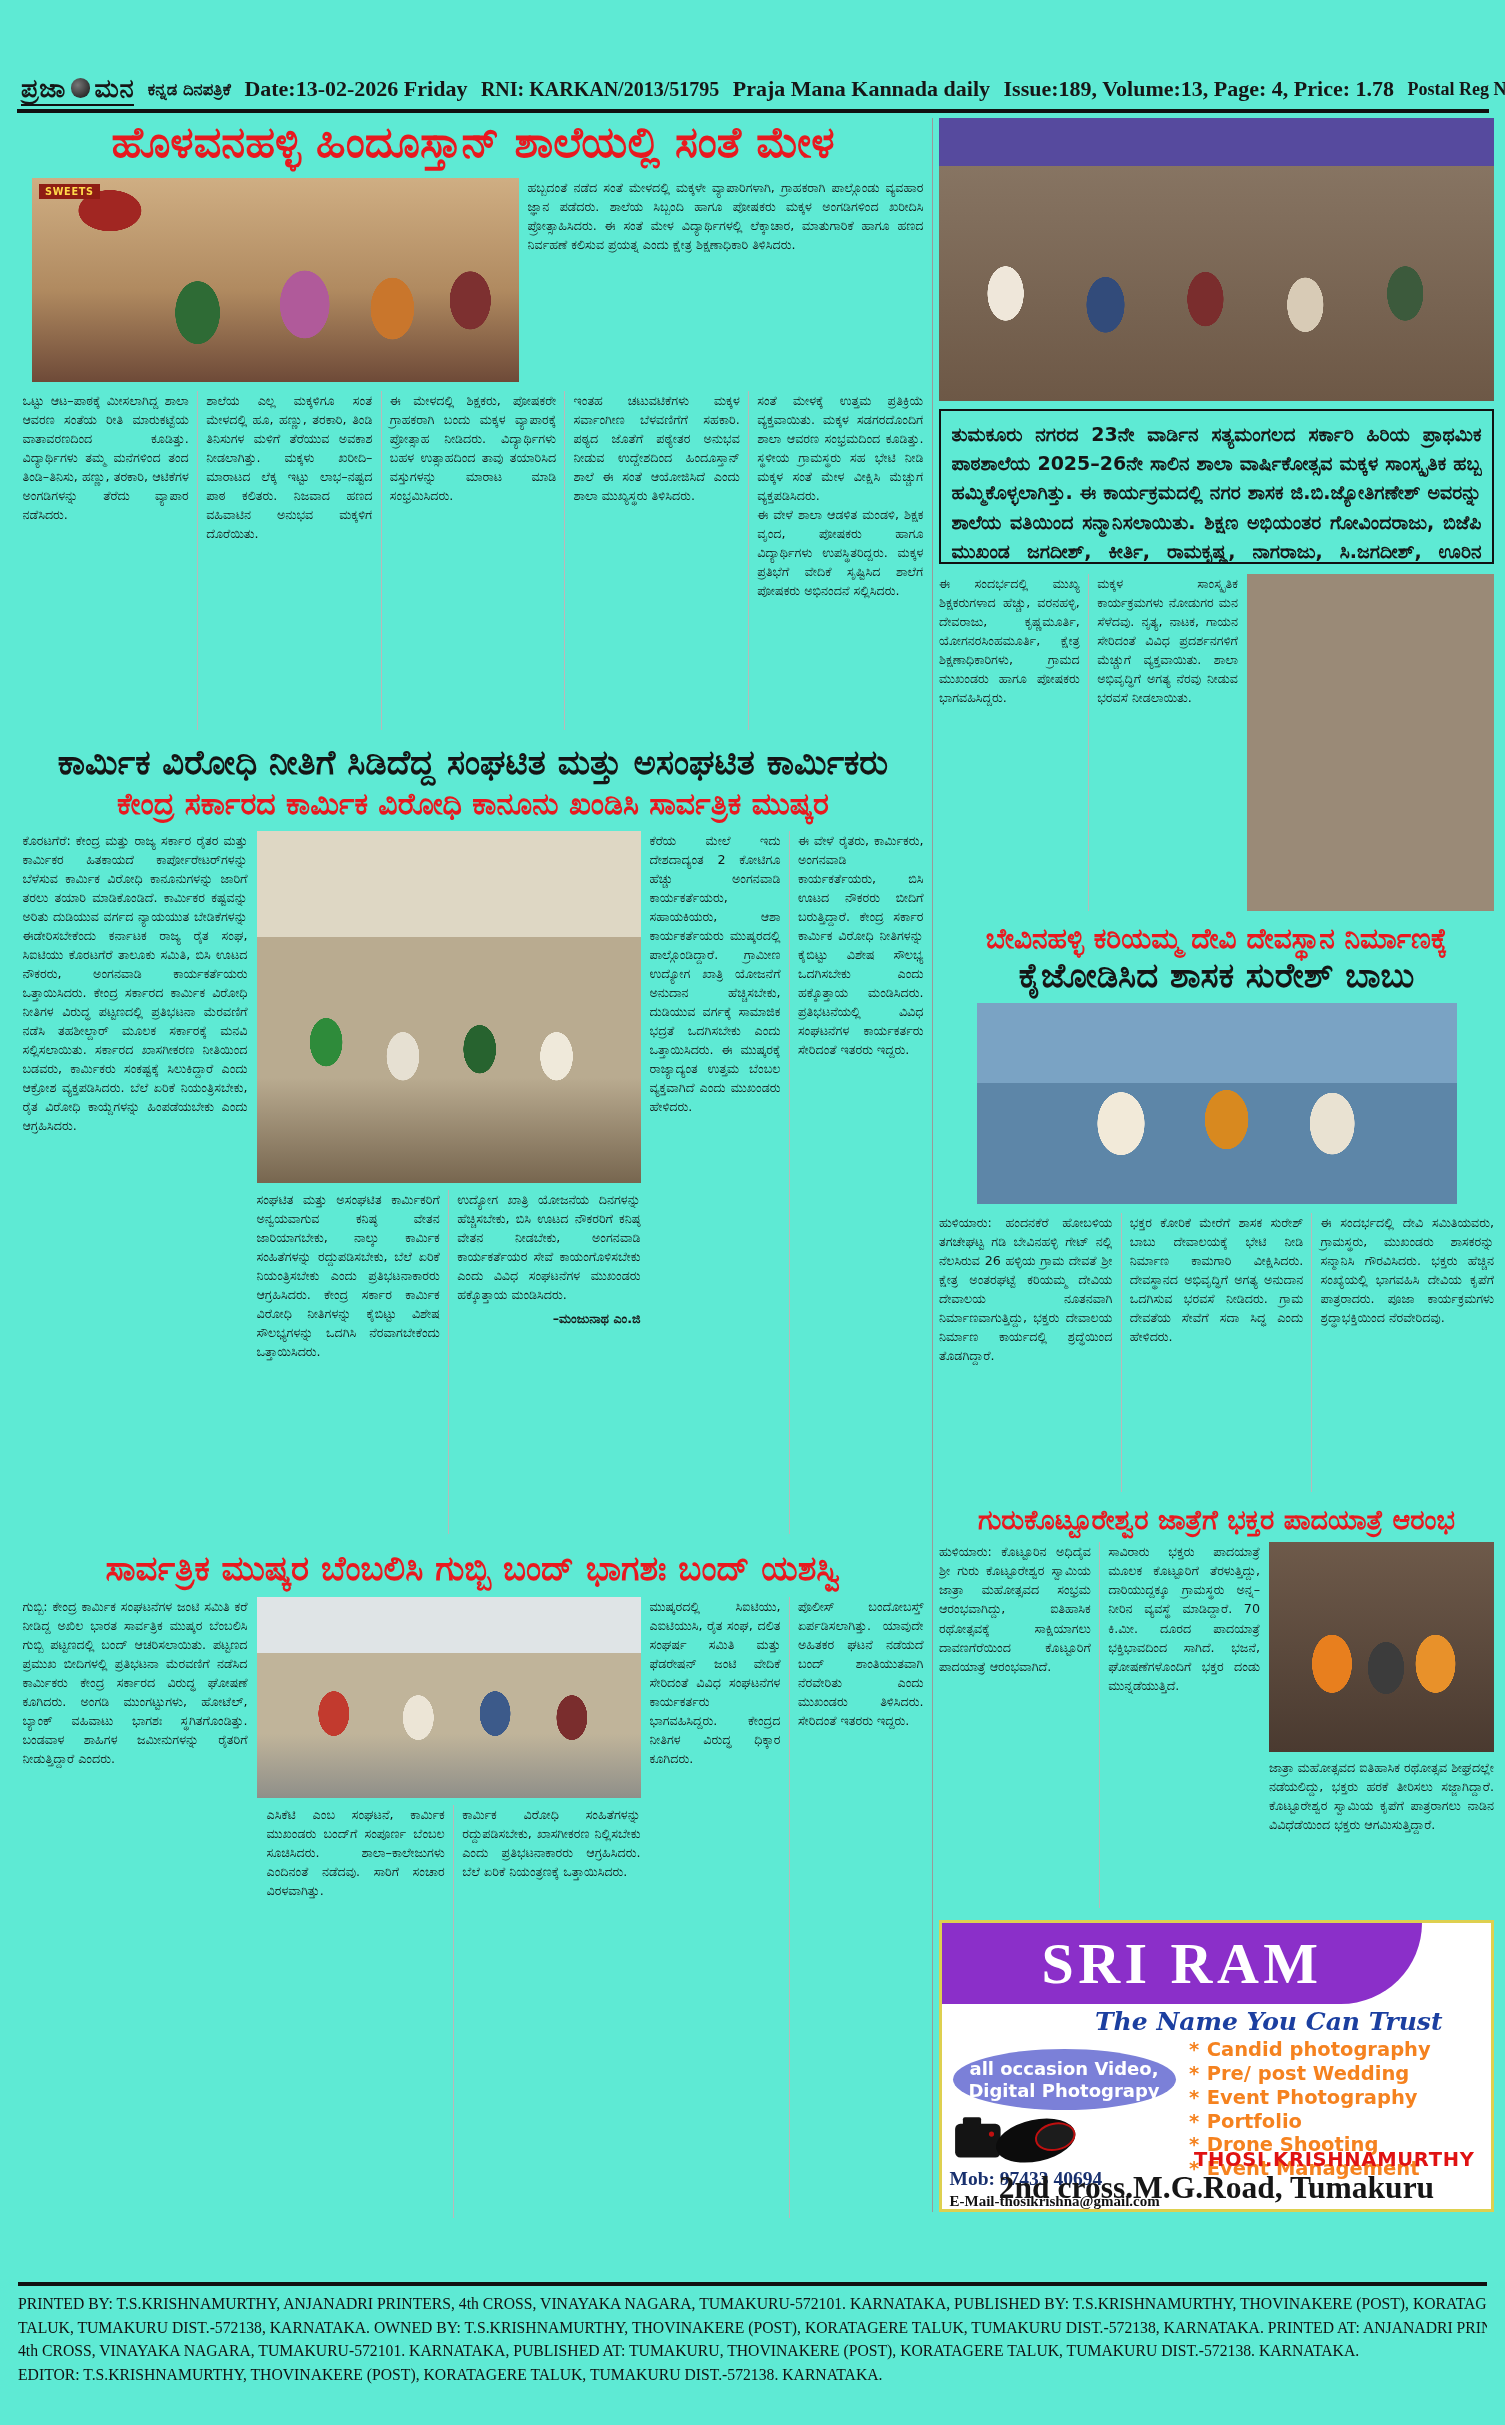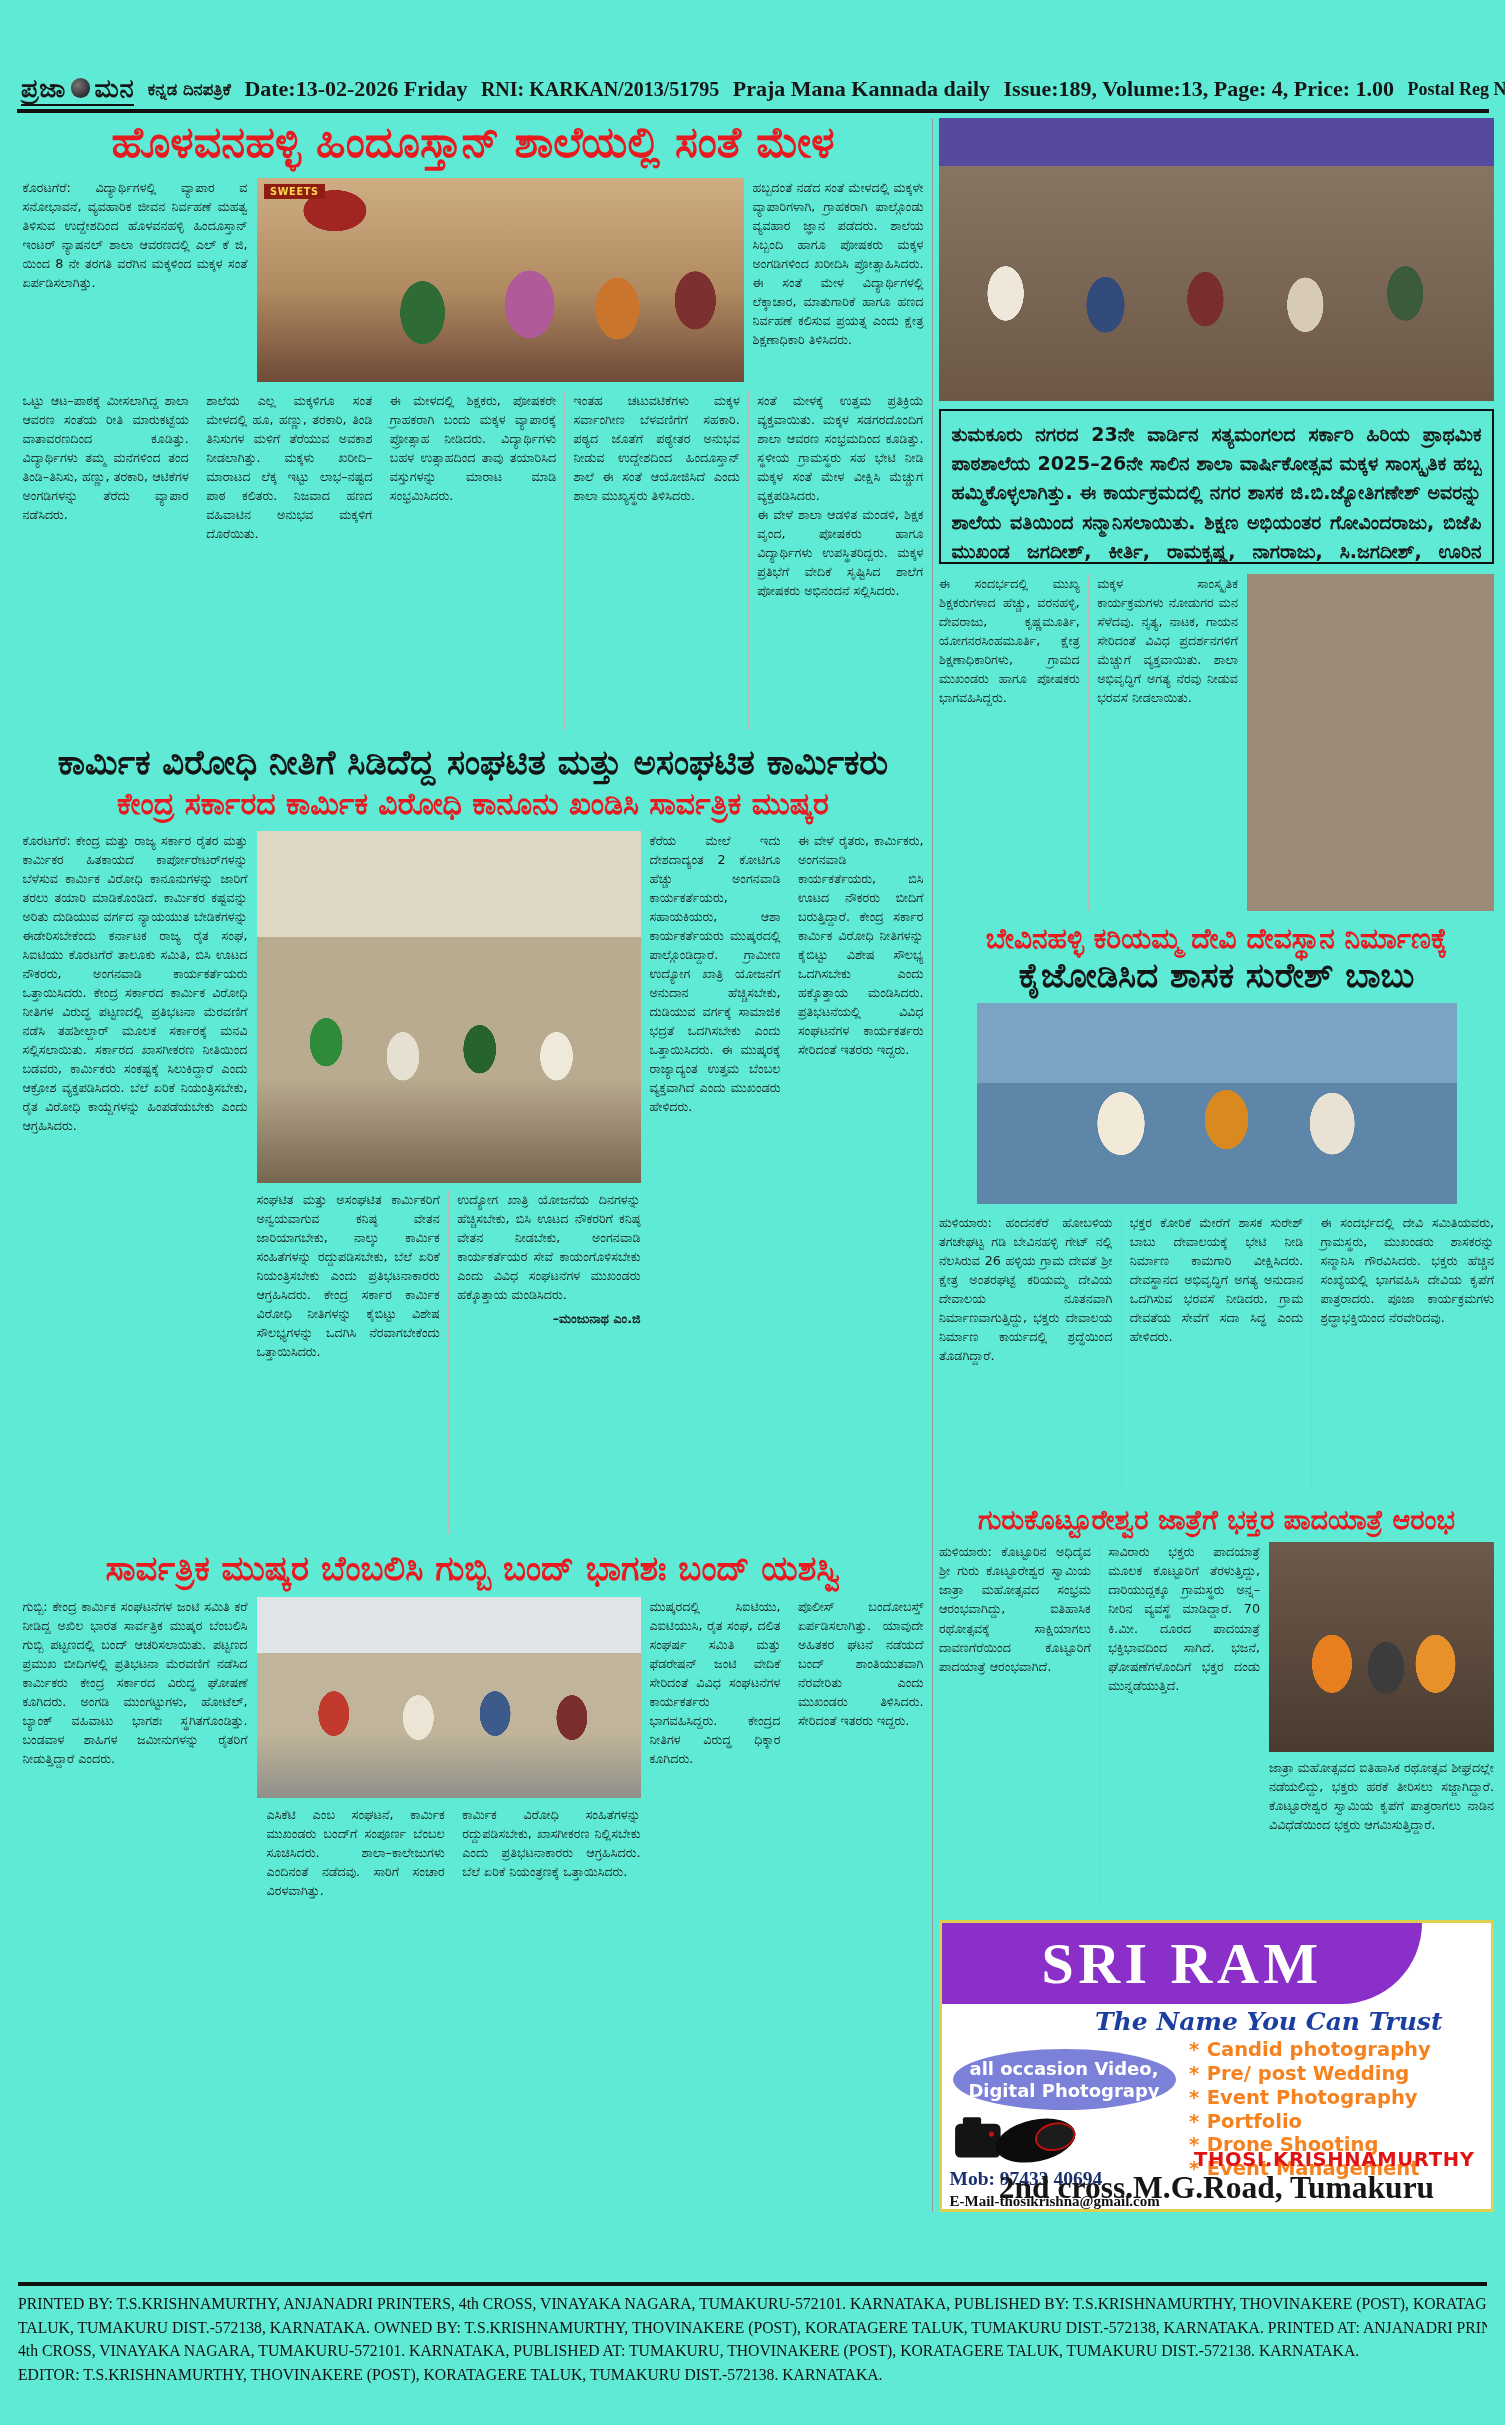--- a/index.html
+++ b/index.html
@@ -115,34 +115,31 @@
   <div class="masthead">
     <span class="mast-logo">
       <span>ಪ್ರಜಾ</span>
       <span class="mast-emblem"></span>
       <span>ಮನ</span>
     </span>
     <span class="mast-tag">ಕನ್ನಡ ದಿನಪತ್ರಿಕೆ</span>
     <span class="mast-strong">Date:13-02-2026 Friday</span>
     <span class="mast-en">RNI: KARKAN/2013/51795</span>
     <span class="mast-strong">Praja Mana Kannada daily</span>
-    <span class="mast-strong">Issue:189, Volume:13, Page: 4, Price: 1.00</span>
+    <span class="mast-strong">Issue:189, Volume:13, Page: 4, Price: 1.78</span>
     <span class="mast-post">Postal Reg No: TMR/ L2/RNP-1244/2026-28</span>
 
   </div>
   <div class="top-rule"></div>
 
   <div class="zone-left">
 
     <div class="h-red a1-head">ಹೊಳವನಹಳ್ಳಿ ಹಿಂದೂಸ್ತಾನ್ ಶಾಲೆಯಲ್ಲಿ ಸಂತೆ ಮೇಳ</div>
 
     <div class="band" style="height:204px;">
-      <div class="col" style="width:225px;">
-        <span>ಕೊರಟಗೆರೆ: ವಿದ್ಯಾರ್ಥಿಗಳಲ್ಲಿ ವ್ಯಾಪಾರ ವ ಸನೋಭಾವನೆ, ವ್ಯವಹಾರಿಕ ಜೀವನ ನಿರ್ವಹಣೆ ಮಹತ್ವ ತಿಳಿಸುವ ಉದ್ದೇಶದಿಂದ ಹೊಳವನಹಳ್ಳಿ ಹಿಂದೂಸ್ತಾನ್ ಇಂಟರ್ ನ್ಯಾಷನಲ್ ಶಾಲಾ ಆವರಣದಲ್ಲಿ ಎಲ್ ಕೆ ಜಿ, ಯಿಂದ 8 ನೇ ತರಗತಿ ವರೆಗಿನ ಮಕ್ಕಳಿಂದ ಮಕ್ಕಳ ಸಂತೆ ಏರ್ಪಡಿಸಲಾಗಿತ್ತು.</span>
-      </div>
       <div class="ph ph-sante" style="width:487px;height:204px;margin:0 9px;">
         <span class="ph-sign">SWEETS</span>
       </div>
       <div class="col" style="flex:1;">
         <span>ಹಬ್ಬದಂತೆ ನಡೆದ ಸಂತೆ ಮೇಳದಲ್ಲಿ ಮಕ್ಕಳೇ ವ್ಯಾಪಾರಿಗಳಾಗಿ, ಗ್ರಾಹಕರಾಗಿ ಪಾಲ್ಗೊಂಡು ವ್ಯವಹಾರ ಜ್ಞಾನ ಪಡೆದರು. ಶಾಲೆಯ ಸಿಬ್ಬಂದಿ ಹಾಗೂ ಪೋಷಕರು ಮಕ್ಕಳ ಅಂಗಡಿಗಳಿಂದ ಖರೀದಿಸಿ ಪ್ರೋತ್ಸಾಹಿಸಿದರು. ಈ ಸಂತೆ ಮೇಳ ವಿದ್ಯಾರ್ಥಿಗಳಲ್ಲಿ ಲೆಕ್ಕಾಚಾರ, ಮಾತುಗಾರಿಕೆ ಹಾಗೂ ಹಣದ ನಿರ್ವಹಣೆ ಕಲಿಸುವ ಪ್ರಯತ್ನ ಎಂದು ಕ್ಷೇತ್ರ ಶಿಕ್ಷಣಾಧಿಕಾರಿ ತಿಳಿಸಿದರು.</span>
       </div>
     </div>
 
     <div class="band" style="height:339px;margin-top:9px;">
       <div class="col" style="flex:1;">

